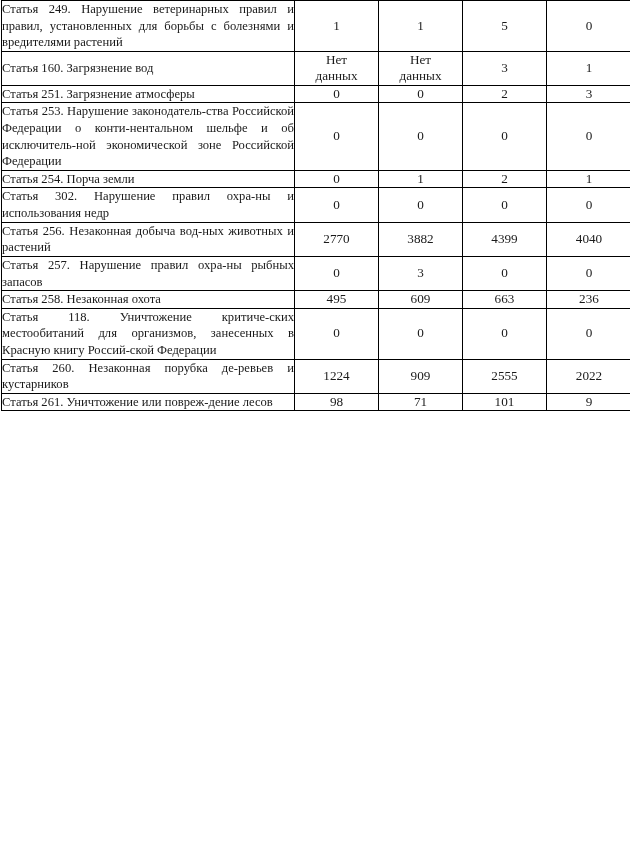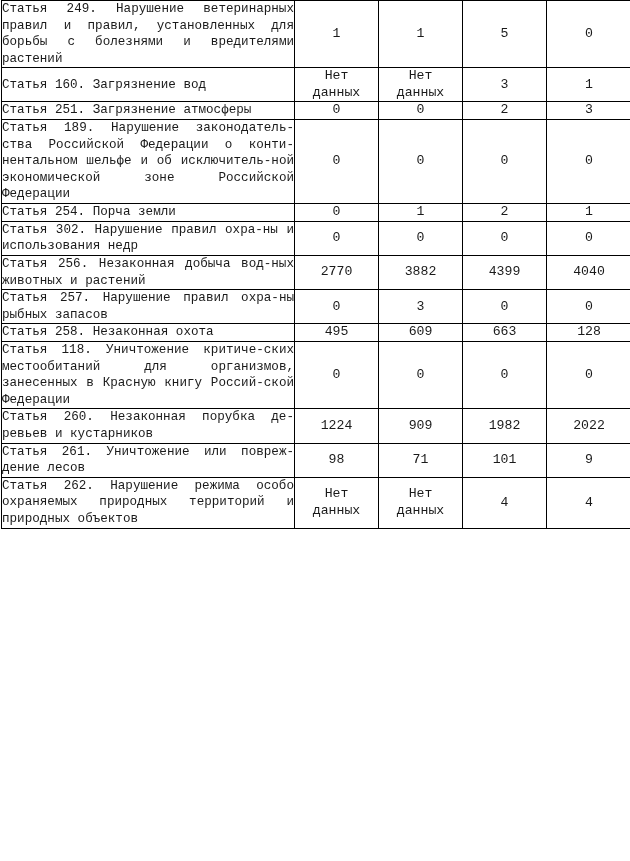--- a/index.html
+++ b/index.html
@@ -12,21 +12,20 @@
     height: 861px;
     font-family: "Liberation Serif", serif;
     color: #1a1a1a;
     overflow: hidden;
   }
   .page {
     width: 630px;
     height: 654px;
     position: relative;
     box-sizing: border-box;
-    font-family: Liberation Mono, monospace;
   }
   table.stat-table {
     border-collapse: collapse;
     width: 628px;
     margin-left: 1px;
     table-layout: fixed;
   }
   table.stat-table td {
     border: 1px solid #000000;
     vertical-align: middle;
@@ -97,21 +96,21 @@
       <tr>
         <td class="article-cell">Статья 251. Загрязнение атмосферы</td>
         <td class="num-cell">0</td>
         <td class="num-cell">0</td>
         <td class="num-cell">2</td>
         <td class="num-cell wide-col big-digit">3</td>
       </tr>
 
 
       <tr>
-        <td class="article-cell">Статья 189. Нарушение законодатель-ства Российской Федерации о конти-нентальном шельфе и об исключитель-ной экономической зоне Российской Федерации</td>
+        <td class="article-cell">Статья 253. Нарушение законодатель-ства Российской Федерации о конти-нентальном шельфе и об исключитель-ной экономической зоне Российской Федерации</td>
         <td class="num-cell">0</td>
         <td class="num-cell">0</td>
         <td class="num-cell">0</td>
         <td class="num-cell wide-col">0</td>
       </tr>
 
       <tr>
         <td class="article-cell">Статья 254. Порча земли</td>
         <td class="num-cell">0</td>
         <td class="num-cell">1</td>
@@ -141,60 +140,43 @@
         <td class="num-cell">3</td>
         <td class="num-cell">0</td>
         <td class="num-cell wide-col">0</td>
       </tr>
 
       <tr>
         <td class="article-cell">Статья 258. Незаконная охота</td>
         <td class="num-cell">495</td>
         <td class="num-cell">609</td>
         <td class="num-cell">663</td>
-        <td class="num-cell wide-col">128</td>
+        <td class="num-cell wide-col">236</td>
       </tr>
 
       <tr>
         <td class="article-cell">Статья 118. Уничтожение критиче-ских местообитаний для организмов, занесенных в Красную книгу Россий-ской Федерации</td>
         <td class="num-cell">0</td>
         <td class="num-cell">0</td>
         <td class="num-cell">0</td>
         <td class="num-cell wide-col">0</td>
       </tr>
 
       <tr>
         <td class="article-cell">Статья 260. Незаконная порубка де-ревьев и кустарников</td>
         <td class="num-cell">1224</td>
         <td class="num-cell">909</td>
-        <td class="num-cell">1982</td>
+        <td class="num-cell">2555</td>
         <td class="num-cell wide-col">2022</td>
       </tr>
 
       <tr>
         <td class="article-cell">Статья 261. Уничтожение или повреж-дение лесов</td>
         <td class="num-cell">98</td>
         <td class="num-cell">71</td>
         <td class="num-cell">101</td>
         <td class="num-cell wide-col">9</td>
       </tr>
 
-      <tr>
-        <td class="article-cell">Статья 262. Нарушение режима особо охраняемых природных территорий и природных объектов</td>
-        <td class="num-cell">
-            <span class="two-line">
-              <span>Нет</span>
-              <span>данных</span>
-            </span>
-          </td>
-        <td class="num-cell">
-            <span class="two-line">
-              <span>Нет</span>
-              <span>данных</span>
-            </span>
-          </td>
-        <td class="num-cell">4</td>
-        <td class="num-cell wide-col">4</td>
-      </tr>
 
     </tbody>
   </table>
 </div>
 
 </body></html>

